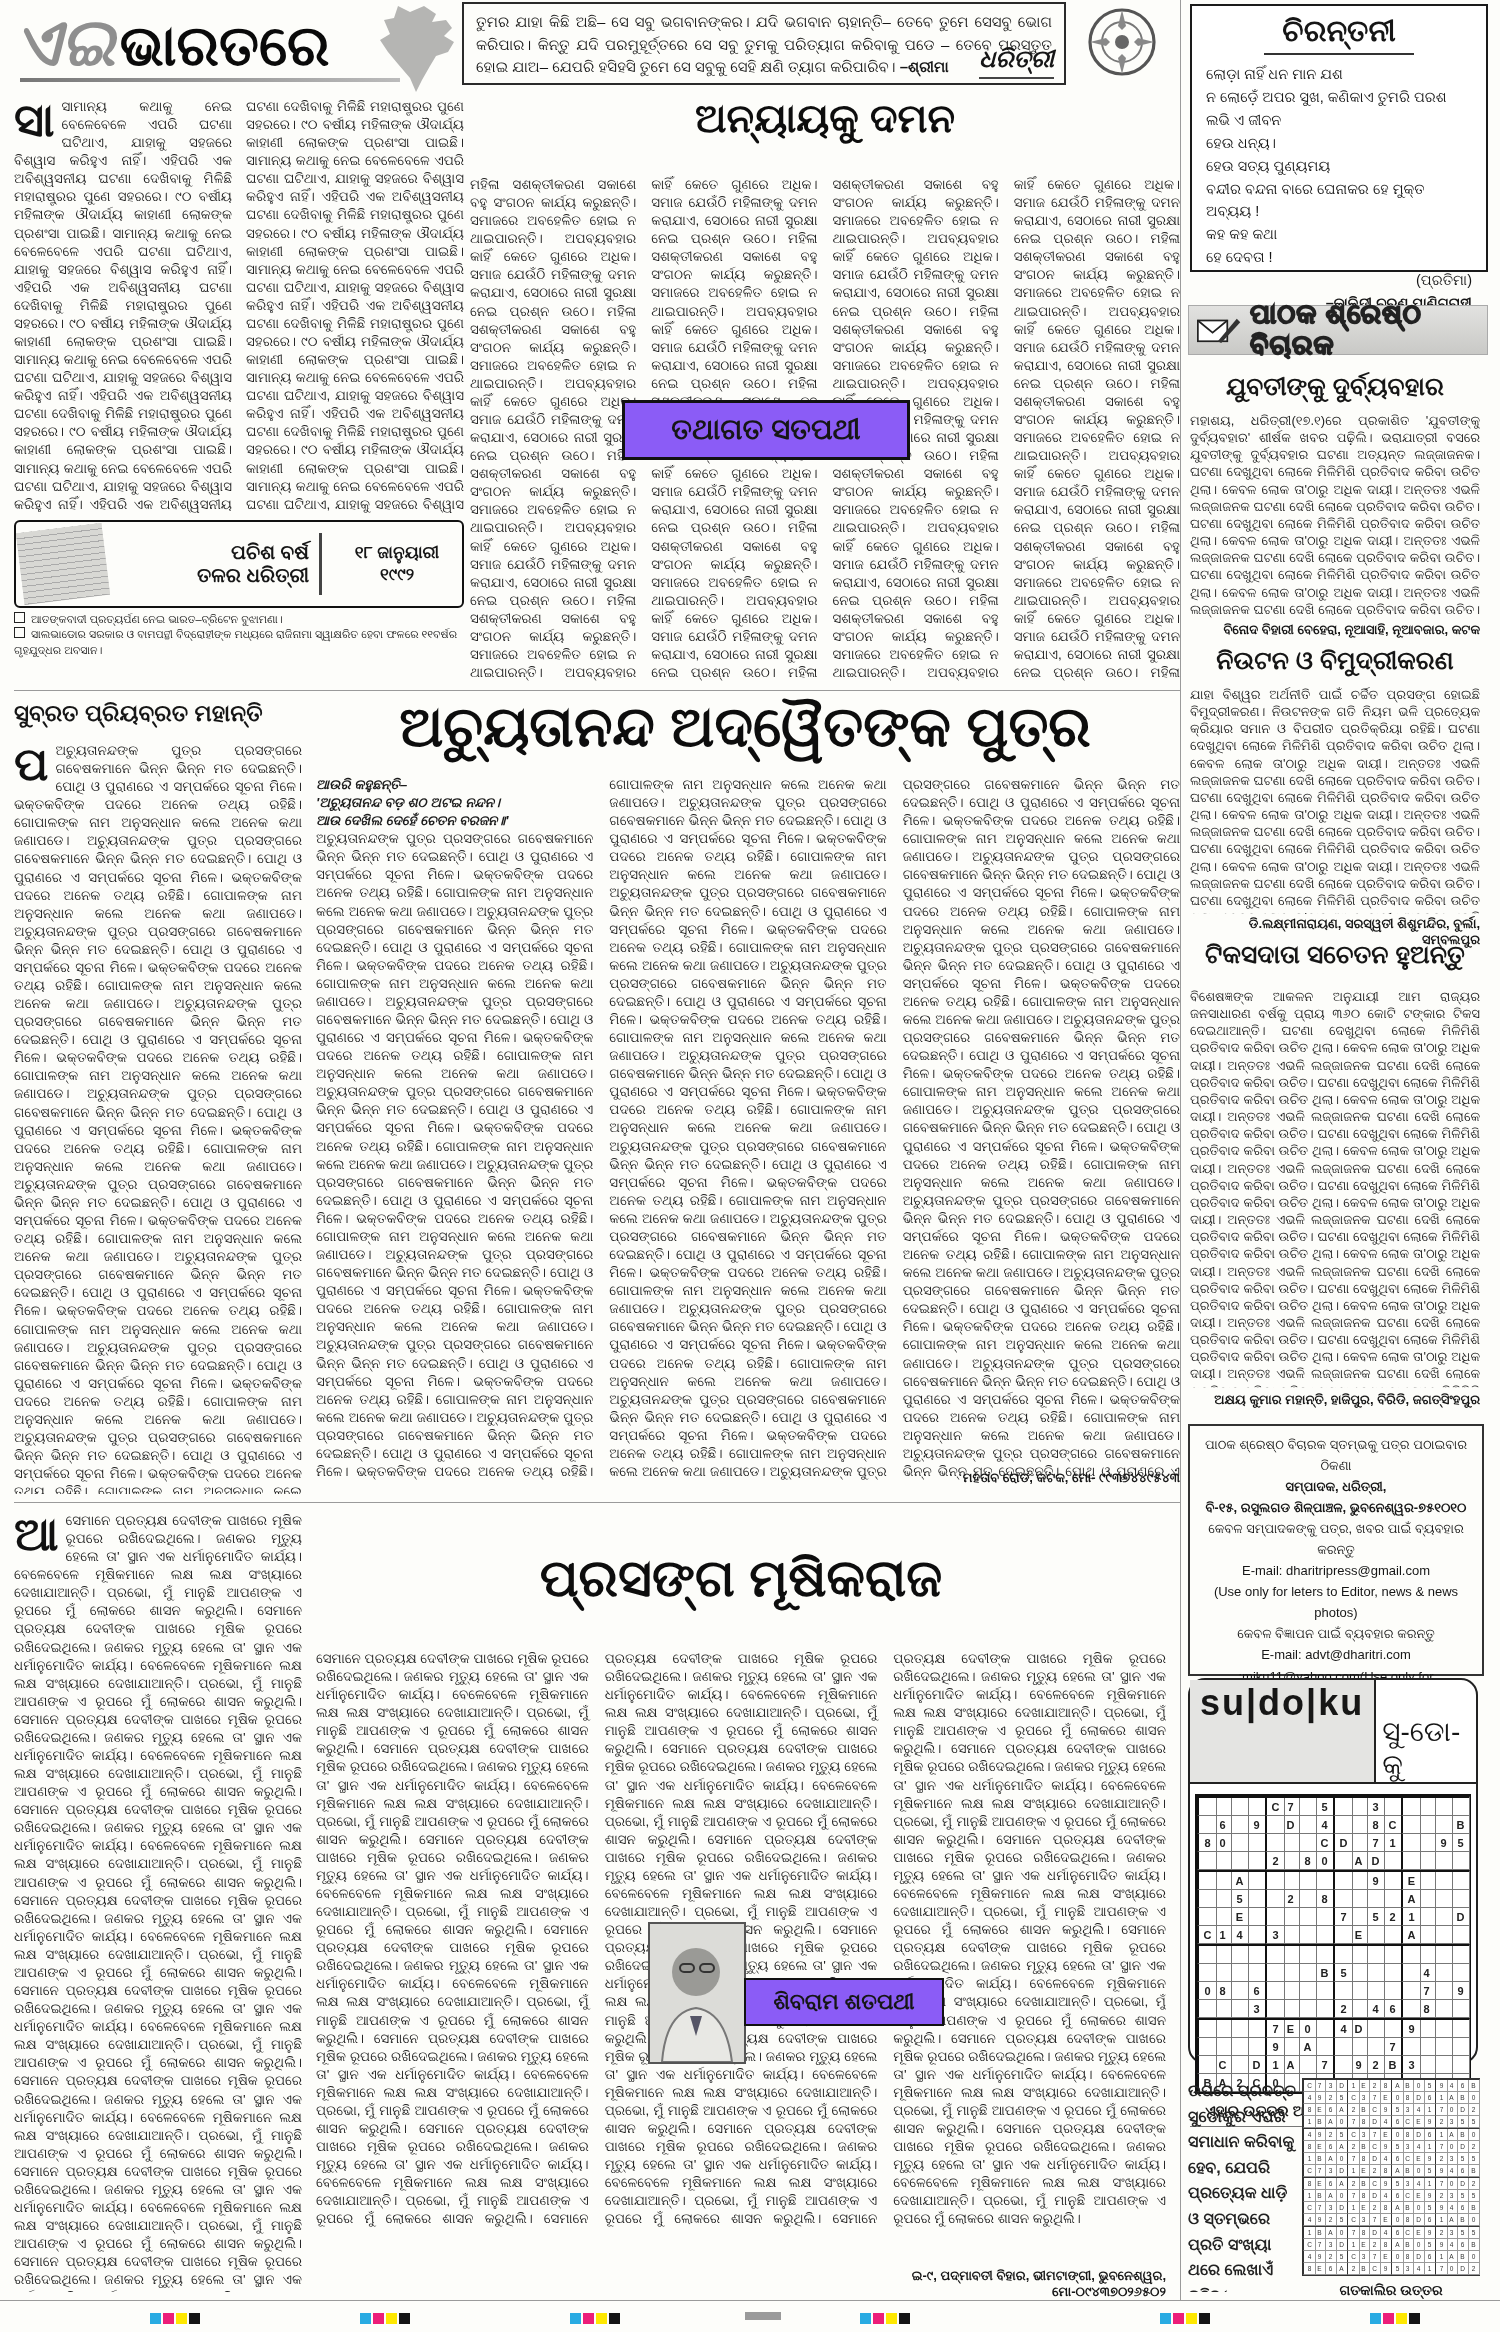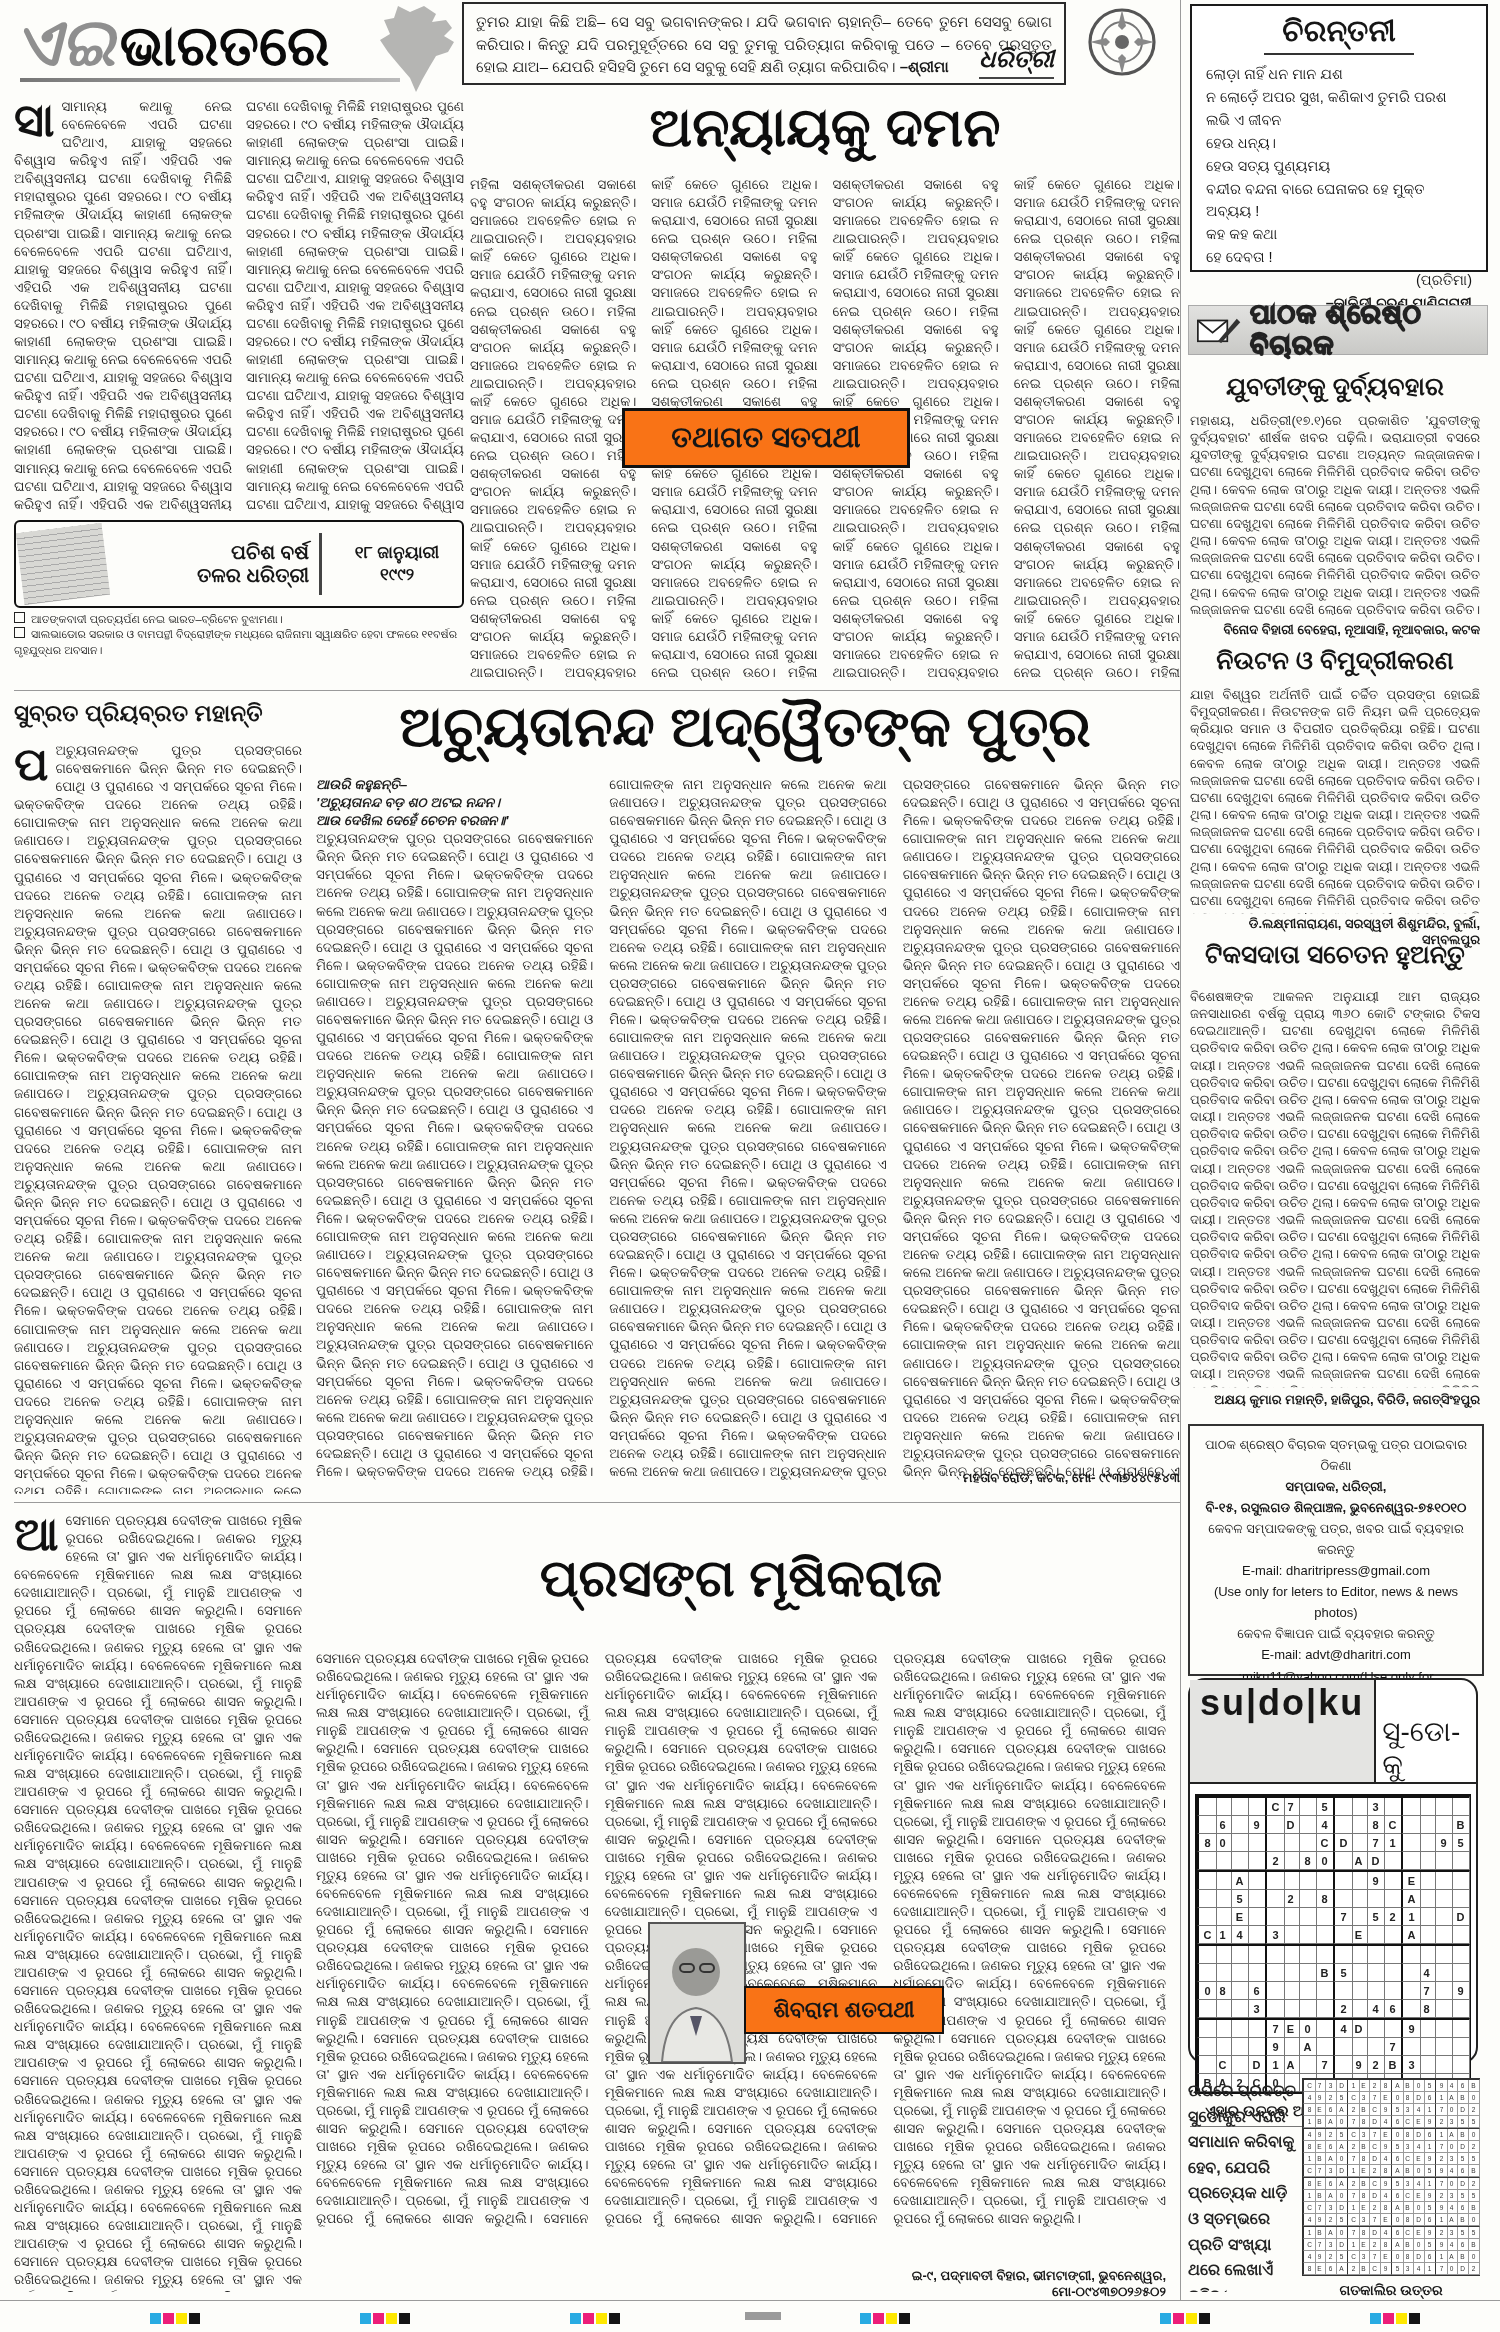--- a/index.html
+++ b/index.html
@@ -28,21 +28,21 @@
   .poem-box{border:2px solid #1a1a1a;padding:8px 14px;background:#fff;}
   .poem-title{font-size:30px;font-weight:bold;text-align:center;}
   .poem-title-rule{width:150px;height:2px;background:#333;margin:4px auto 8px auto;}
   .poem-line{font-size:14.5px;line-height:1.58;}
   
   .banner{background:linear-gradient(#e2e2e0,#c9c9c6);border:1px solid #aaa;display:flex;align-items:center;gap:8px;padding:0 8px;}
   .banner-text{font-size:27px;font-weight:bold;color:#f2f2f2;-webkit-text-stroke:1.6px #222;letter-spacing:1px;}
   .letter-head{font-size:25px;font-weight:bold;text-align:center;}
   .signature{font-size:13px;font-weight:bold;text-align:right;}
   
-  .inset-box{position:absolute;background:#f97316;border:3px solid #111;display:flex;align-items:center;justify-content:center;font-weight:bold;z-index:5;margin-top:8px;}
+  .inset-box{position:absolute;background:#8b5cf6;border:3px solid #111;display:flex;align-items:center;justify-content:center;font-weight:bold;z-index:5;}
   .years-box{border:2px solid #111;border-radius:6px;display:flex;align-items:center;}
   .years-title{font-size:20px;font-weight:bold;text-align:right;line-height:1.15;}
   .years-date{font-size:17px;font-weight:bold;text-align:center;line-height:1.3;}
   .bullet-sq{display:inline-block;width:9px;height:9px;border:1.5px solid #222;margin-right:6px;}
   .bullets div{font-size:11px;line-height:1.4;}
   
   .contact-box{border:2px solid #333;padding:8px 6px;text-align:center;font-size:13px;line-height:1.62;}
   
   .sudoku-box{border:2px solid #222;background:#fff;}
   .sudoku-head{display:flex;border-bottom:2px solid #222;}
@@ -107,21 +107,21 @@
     <div class="years-date" style="width:130px;">
       <div>୧୮ ଜାନୁୟାରୀ</div>
       <div>୧୯୯୨</div>
     </div>
   </div>
   <div class="abs bullets" style="left:14px;top:612px;width:450px;height:72px;overflow:hidden;">
     <div><span class="bullet-sq"></span><span>ଆତଙ୍କବାଦୀ ପ୍ରତ୍ୟର୍ପଣ ନେଇ ଭାରତ–ବ୍ରିଟେନ ବୁଝାମଣା।</span></div>
     <div><span class="bullet-sq"></span><span>ସାଲଭାଡୋର ସରକାର ଓ ବାମପନ୍ଥୀ ବିଦ୍ରୋହୀଙ୍କ ମଧ୍ୟରେ ରାଜିନାମା ସ୍ୱାକ୍ଷରିତ ହେବା ଫଳରେ ୧୧ବର୍ଷର ଗୃହଯୁଦ୍ଧର ଅବସାନ।</span></div>
   </div>
 
-  <div class="abs headline" style="left:470px;top:96px;width:710px;font-size:54px;">ଅନ୍ୟାୟକୁ ଦମନ</div>
+  <div class="abs headline" style="left:470px;top:96px;width:710px;font-size:40px;">ଅନ୍ୟାୟକୁ ଦମନ</div>
   <div class="abs bodytxt just cols4" style="left:470px;top:176px;width:710px;height:508px;">
     <span>ମହିଳା ସଶକ୍ତୀକରଣ ସକାଶେ ବହୁ ସଂଗଠନ କାର୍ଯ୍ୟ କରୁଛନ୍ତି। ସମାଜରେ ଅବହେଳିତ ହୋଇ ନ ଥାଇପାରନ୍ତି। ଅପବ୍ୟବହାର କାହିଁ କେତେ ଗୁଣରେ ଅଧିକ। ସମାଜ ଯେଉଁଠି ମହିଳାଙ୍କୁ ଦମନ କରାଯାଏ, ସେଠାରେ ନାରୀ ସୁରକ୍ଷା ନେଇ ପ୍ରଶ୍ନ ଉଠେ। ମହିଳା ସଶକ୍ତୀକରଣ ସକାଶେ ବହୁ ସଂଗଠନ କାର୍ଯ୍ୟ କରୁଛନ୍ତି। ସମାଜରେ ଅବହେଳିତ ହୋଇ ନ ଥାଇପାରନ୍ତି। ଅପବ୍ୟବହାର କାହିଁ କେତେ ଗୁଣରେ ଅଧିକ। ସମାଜ ଯେଉଁଠି ମହିଳାଙ୍କୁ ଦମନ କରାଯାଏ, ସେଠାରେ ନାରୀ ସୁରକ୍ଷା ନେଇ ପ୍ରଶ୍ନ ଉଠେ। ମହିଳା ସଶକ୍ତୀକରଣ ସକାଶେ ବହୁ ସଂଗଠନ କାର୍ଯ୍ୟ କରୁଛନ୍ତି। ସମାଜରେ ଅବହେଳିତ ହୋଇ ନ ଥାଇପାରନ୍ତି। ଅପବ୍ୟବହାର କାହିଁ କେତେ ଗୁଣରେ ଅଧିକ। ସମାଜ ଯେଉଁଠି ମହିଳାଙ୍କୁ ଦମନ କରାଯାଏ, ସେଠାରେ ନାରୀ ସୁରକ୍ଷା ନେଇ ପ୍ରଶ୍ନ ଉଠେ। ମହିଳା ସଶକ୍ତୀକରଣ ସକାଶେ ବହୁ ସଂଗଠନ କାର୍ଯ୍ୟ କରୁଛନ୍ତି। ସମାଜରେ ଅବହେଳିତ ହୋଇ ନ ଥାଇପାରନ୍ତି। ଅପବ୍ୟବହାର କାହିଁ କେତେ ଗୁଣରେ ଅଧିକ। ସମାଜ ଯେଉଁଠି ମହିଳାଙ୍କୁ ଦମନ କରାଯାଏ, ସେଠାରେ ନାରୀ ସୁରକ୍ଷା ନେଇ ପ୍ରଶ୍ନ ଉଠେ। ମହିଳା ସଶକ୍ତୀକରଣ ସକାଶେ ବହୁ ସଂଗଠନ କାର୍ଯ୍ୟ କରୁଛନ୍ତି। ସମାଜରେ ଅବହେଳିତ ହୋଇ ନ ଥାଇପାରନ୍ତି। ଅପବ୍ୟବହାର କାହିଁ କେତେ ଗୁଣରେ ଅଧିକ। ସମାଜ ଯେଉଁଠି ମହିଳାଙ୍କୁ ଦମନ କରାଯାଏ, ସେଠାରେ ନାରୀ ସୁରକ୍ଷା ନେଇ ପ୍ରଶ୍ନ ଉଠେ। ମହିଳା ସଶକ୍ତୀକରଣ ସକାଶେ ବହୁ ସଂଗଠନ କାର୍ଯ୍ୟ କରୁଛନ୍ତି। ସମାଜରେ ଅବହେଳିତ ହୋଇ ନ ଥାଇପାରନ୍ତି। ଅପବ୍ୟବହାର କାହିଁ କେତେ ଗୁଣରେ ଅଧିକ। ସମାଜ ଯେଉଁଠି ମହିଳାଙ୍କୁ ଦମନ କରାଯାଏ, ସେଠାରେ ନାରୀ ସୁରକ୍ଷା ନେଇ ପ୍ରଶ୍ନ ଉଠେ। ମହିଳା ସଶକ୍ତୀକରଣ ସକାଶେ ବହୁ ସଂଗଠନ କାର୍ଯ୍ୟ କରୁଛନ୍ତି। ସମାଜରେ ଅବହେଳିତ ହୋଇ ନ ଥାଇପାରନ୍ତି। ଅପବ୍ୟବହାର କାହିଁ କେତେ ଗୁଣରେ ଅଧିକ। ସମାଜ ଯେଉଁଠି ମହିଳାଙ୍କୁ ଦମନ କରାଯାଏ, ସେଠାରେ ନାରୀ ସୁରକ୍ଷା ନେଇ ପ୍ରଶ୍ନ ଉଠେ। ମହିଳା ସଶକ୍ତୀକରଣ ସକାଶେ ବହୁ ସଂଗଠନ କାର୍ଯ୍ୟ କରୁଛନ୍ତି। ସମାଜରେ ଅବହେଳିତ ହୋଇ ନ ଥାଇପାରନ୍ତି। ଅପବ୍ୟବହାର କାହିଁ କେତେ ଗୁଣରେ ଅଧିକ। ସମାଜ ଯେଉଁଠି ମହିଳାଙ୍କୁ ଦମନ କରାଯାଏ, ସେଠାରେ ନାରୀ ସୁରକ୍ଷା ନେଇ ପ୍ରଶ୍ନ ଉଠେ। ମହିଳା ସଶକ୍ତୀକରଣ ସକାଶେ ବହୁ ସଂଗଠନ କାର୍ଯ୍ୟ କରୁଛନ୍ତି। ସମାଜରେ ଅବହେଳିତ ହୋଇ ନ ଥାଇପାରନ୍ତି। ଅପବ୍ୟବହାର କାହିଁ କେତେ ଗୁଣରେ ଅଧିକ। ସମାଜ ଯେଉଁଠି ମହିଳାଙ୍କୁ ଦମନ କରାଯାଏ, ସେଠାରେ ନାରୀ ସୁରକ୍ଷା ନେଇ ପ୍ରଶ୍ନ ଉଠେ। ମହିଳା ସଶକ୍ତୀକରଣ ସକାଶେ ବହୁ ସଂଗଠନ କାର୍ଯ୍ୟ କରୁଛନ୍ତି। ସମାଜରେ ଅବହେଳିତ ହୋଇ ନ ଥାଇପାରନ୍ତି। ଅପବ୍ୟବହାର କାହିଁ କେତେ ଗୁଣରେ ଅଧିକ। ସମାଜ ଯେଉଁଠି ମହିଳାଙ୍କୁ ଦମନ କରାଯାଏ, ସେଠାରେ ନାରୀ ସୁରକ୍ଷା ନେଇ ପ୍ରଶ୍ନ ଉଠେ। ମହିଳା ସଶକ୍ତୀକରଣ ସକାଶେ ବହୁ ସଂଗଠନ କାର୍ଯ୍ୟ କରୁଛନ୍ତି। ସମାଜରେ ଅବହେଳିତ ହୋଇ ନ ଥାଇପାରନ୍ତି। ଅପବ୍ୟବହାର କାହିଁ କେତେ ଗୁଣରେ ଅଧିକ। ସମାଜ ଯେଉଁଠି ମହିଳାଙ୍କୁ ଦମନ କରାଯାଏ, ସେଠାରେ ନାରୀ ସୁରକ୍ଷା ନେଇ ପ୍ରଶ୍ନ ଉଠେ। ମହିଳା ସଶକ୍ତୀକରଣ ସକାଶେ ବହୁ ସଂଗଠନ କାର୍ଯ୍ୟ କରୁଛନ୍ତି। ସମାଜରେ ଅବହେଳିତ ହୋଇ ନ ଥାଇପାରନ୍ତି। ଅପବ୍ୟବହାର କାହିଁ କେତେ ଗୁଣରେ ଅଧିକ। ସମାଜ ଯେଉଁଠି ମହିଳାଙ୍କୁ ଦମନ କରାଯାଏ, ସେଠାରେ ନାରୀ ସୁରକ୍ଷା ନେଇ ପ୍ରଶ୍ନ ଉଠେ। ମହିଳା ସଶକ୍ତୀକରଣ ସକାଶେ ବହୁ ସଂଗଠନ କାର୍ଯ୍ୟ କରୁଛନ୍ତି। ସମାଜରେ ଅବହେଳିତ ହୋଇ ନ ଥାଇପାରନ୍ତି। ଅପବ୍ୟବହାର କାହିଁ କେତେ ଗୁଣରେ ଅଧିକ। ସମାଜ ଯେଉଁଠି ମହିଳାଙ୍କୁ ଦମନ କରାଯାଏ, ସେଠାରେ ନାରୀ ସୁରକ୍ଷା ନେଇ ପ୍ରଶ୍ନ ଉଠେ। ମହିଳା ସଶକ୍ତୀକରଣ ସକାଶେ ବହୁ ସଂଗଠନ କାର୍ଯ୍ୟ କରୁଛନ୍ତି। ସମାଜରେ ଅବହେଳିତ ହୋଇ ନ ଥାଇପାରନ୍ତି। ଅପବ୍ୟବହାର କାହିଁ କେତେ ଗୁଣରେ ଅଧିକ। ସମାଜ ଯେଉଁଠି ମହିଳାଙ୍କୁ ଦମନ କରାଯାଏ, ସେଠାରେ ନାରୀ ସୁରକ୍ଷା ନେଇ ପ୍ରଶ୍ନ ଉଠେ। ମହିଳା ସଶକ୍ତୀକରଣ ସକାଶେ ବହୁ ସଂଗଠନ କାର୍ଯ୍ୟ କରୁଛନ୍ତି। ସମାଜରେ ଅବହେଳିତ ହୋଇ ନ ଥାଇପାରନ୍ତି। ଅପବ୍ୟବହାର କାହିଁ କେତେ ଗୁଣରେ ଅଧିକ। ସମାଜ ଯେଉଁଠି ମହିଳାଙ୍କୁ ଦମନ କରାଯାଏ, ସେଠାରେ ନାରୀ ସୁରକ୍ଷା ନେଇ ପ୍ରଶ୍ନ ଉଠେ। ମହିଳା ସଶକ୍ତୀକରଣ ସକାଶେ ବହୁ ସଂଗଠନ କାର୍ଯ୍ୟ କରୁଛନ୍ତି। ସମାଜରେ ଅବହେଳିତ ହୋଇ ନ ଥାଇପାରନ୍ତି। ଅପବ୍ୟବହାର କାହିଁ କେତେ ଗୁଣରେ ଅଧିକ। ସମାଜ ଯେଉଁଠି ମହିଳାଙ୍କୁ ଦମନ କରାଯାଏ, ସେଠାରେ ନାରୀ ସୁରକ୍ଷା ନେଇ ପ୍ରଶ୍ନ ଉଠେ। ମହିଳା ସଶକ୍ତୀକରଣ ସକାଶେ ବହୁ ସଂଗଠନ କାର୍ଯ୍ୟ କରୁଛନ୍ତି। ସମାଜରେ ଅବହେଳିତ ହୋଇ ନ ଥାଇପାରନ୍ତି। ଅପବ୍ୟବହାର କାହିଁ କେତେ ଗୁଣରେ ଅଧିକ। ସମାଜ ଯେଉଁଠି ମହିଳାଙ୍କୁ ଦମନ କରାଯାଏ, ସେଠାରେ ନାରୀ ସୁରକ୍ଷା ନେଇ ପ୍ରଶ୍ନ ଉଠେ। ମହିଳା ସଶକ୍ତୀକରଣ ସକାଶେ ବହୁ ସଂଗଠନ କାର୍ଯ୍ୟ କରୁଛନ୍ତି। ସମାଜରେ ଅବହେଳିତ ହୋଇ ନ ଥାଇପାରନ୍ତି। ଅପବ୍ୟବହାର କାହିଁ କେତେ ଗୁଣରେ ଅଧିକ। ସମାଜ ଯେଉଁଠି ମହିଳାଙ୍କୁ ଦମନ କରାଯାଏ, ସେଠାରେ ନାରୀ ସୁରକ୍ଷା ନେଇ ପ୍ରଶ୍ନ ଉଠେ।</span>
   </div>
   <div class="inset-box" style="left:622px;top:400px;width:282px;height:54px;font-size:29px;">ତଥାଗତ ସତପଥୀ</div>
 
   <div class="abs poem-box" style="left:1190px;top:4px;width:266px;height:248px;">
     <div class="poem-title">ଚିରନ୍ତନୀ</div>
     <div class="poem-title-rule"></div>
     <div class="poem-line">ଲୋଡ଼ା ନାହିଁ ଧନ ମାନ ଯଶ</div>
     <div class="poem-line">ନ ଲୋଡ଼େଁ ଅପର ସୁଖ, କଣିକାଏ ତୁମରି ପରଶ</div>

